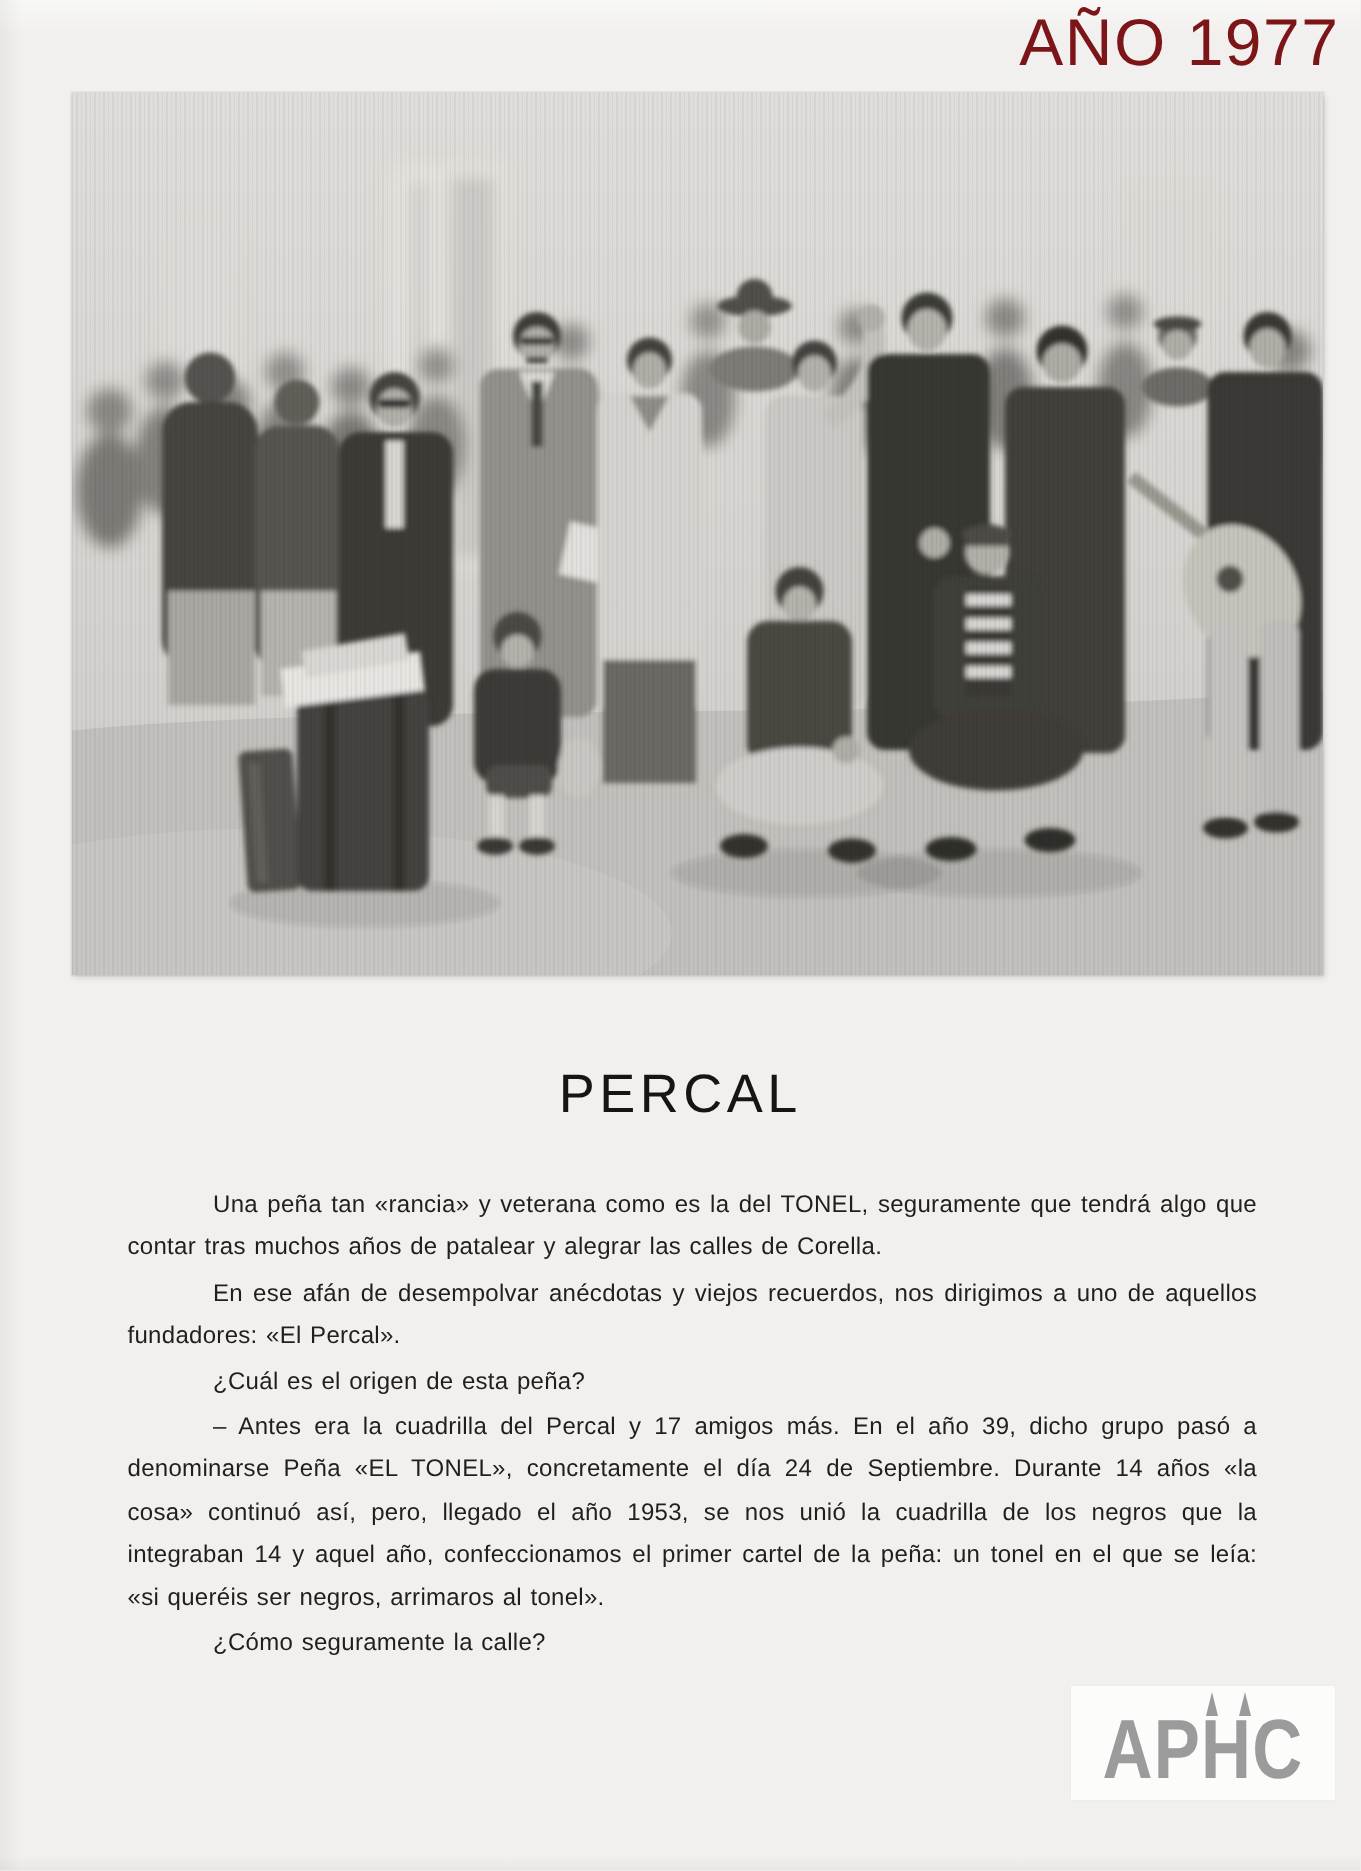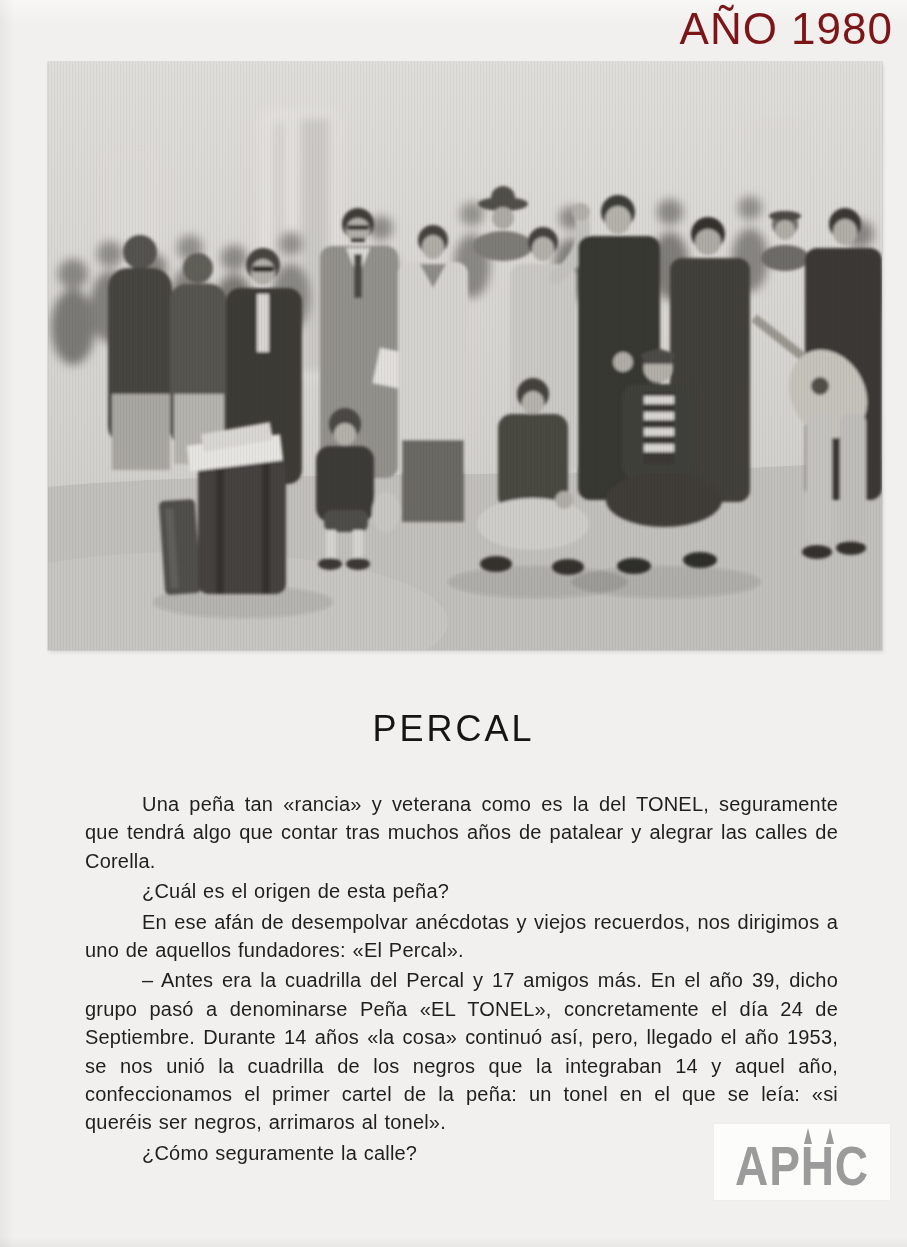--- a/index.html
+++ b/index.html
@@ -51,21 +51,21 @@
     margin:0;
   }
   .article{
     position:absolute;
     top:790px;left:85px;
     width:753px;
     color:#201f1d;
   }
   .article p{
     margin:0 0 2px 0;
-    font-size:20px;
+    font-size:16px;
     line-height:28.4px;
     text-align:justify;
     text-indent:57px;
     letter-spacing:0.2px;
     word-spacing:1px;
   }
   .watermark{
     position:absolute;
     left:714px;top:1124px;
     width:176px;height:76px;
@@ -73,21 +73,21 @@
     box-shadow:0 0 2px rgba(0,0,0,0.04);
     display:flex;justify-content:center;
   }
   .watermark svg{display:block;}
 </style>
 </head>
 <body>
 
 <div class="page-vignette"></div>
 
-<div class="year-label">AÑO 1980</div>
+<div class="year-label">AÑO 1977</div>
 
 <div class="photo" role="img" aria-label="Black-and-white street photograph of a large festive crowd: several men standing in dark vests and white shirts, a man playing a guitar on the right, two men crouching in the foreground, a young boy crouching beside a large suitcase and travel bags on the left">
   <svg viewBox="0 0 834 588" preserveAspectRatio="none">
     <defs>
       <filter id="b1" x="-20%" y="-20%" width="140%" height="140%">
           <feGaussianBlur stdDeviation="1.8"></feGaussianBlur>
         </filter>
       <filter id="b2" x="-40%" y="-40%" width="180%" height="180%">
           <feGaussianBlur stdDeviation="5"></feGaussianBlur>
         </filter>
@@ -254,22 +254,22 @@
       <ellipse cx="652" cy="498" rx="17" ry="8" fill="#2f2d29"></ellipse>
     </g>
   </svg>
   <div class="photo-grain"></div>
 </div>
 
 <h1 class="article-title">PERCAL</h1>
 
 <div class="article">
   <p>Una peña tan «rancia» y veterana como es la del TONEL, seguramente que tendrá algo que contar tras muchos años de patalear y alegrar las calles de Corella.</p>
+  <p>En ese afán de desempolvar anécdotas y viejos recuerdos, nos dirigimos a uno de aquellos fundadores: «El Percal».</p>
   <p>¿Cuál es el origen de esta peña?</p>
-  <p>En ese afán de desempolvar anécdotas y viejos recuerdos, nos dirigimos a uno de aquellos fundadores: «El Percal».</p>
   <p>– Antes era la cuadrilla del Percal y 17 amigos más. En el año 39, dicho grupo pasó a denominarse Peña «EL TONEL», concretamente el día 24 de Septiembre. Durante 14 años «la cosa» continuó así, pero, llegado el año 1953, se nos unió la cuadrilla de los negros que la integraban 14 y aquel año, confeccionamos el primer cartel de la peña: un tonel en el que se leía: «si queréis ser negros, arrimaros al tonel».</p>
   <p>¿Cómo seguramente la calle?</p>
 </div>
 
 <div class="watermark">
   <svg width="176" height="76" viewBox="0 0 176 76">
     <text x="88" y="61" text-anchor="middle" font-family="Liberation Sans, sans-serif" font-weight="bold" font-size="56" fill="#9b9b9b" letter-spacing="1" textLength="134" lengthAdjust="spacingAndGlyphs">APHC</text>
     <polygon points="90,20 94,4 98,20" fill="#9b9b9b"></polygon>
     <polygon points="112,20 116,4 120,20" fill="#9b9b9b"></polygon>
   </svg>

